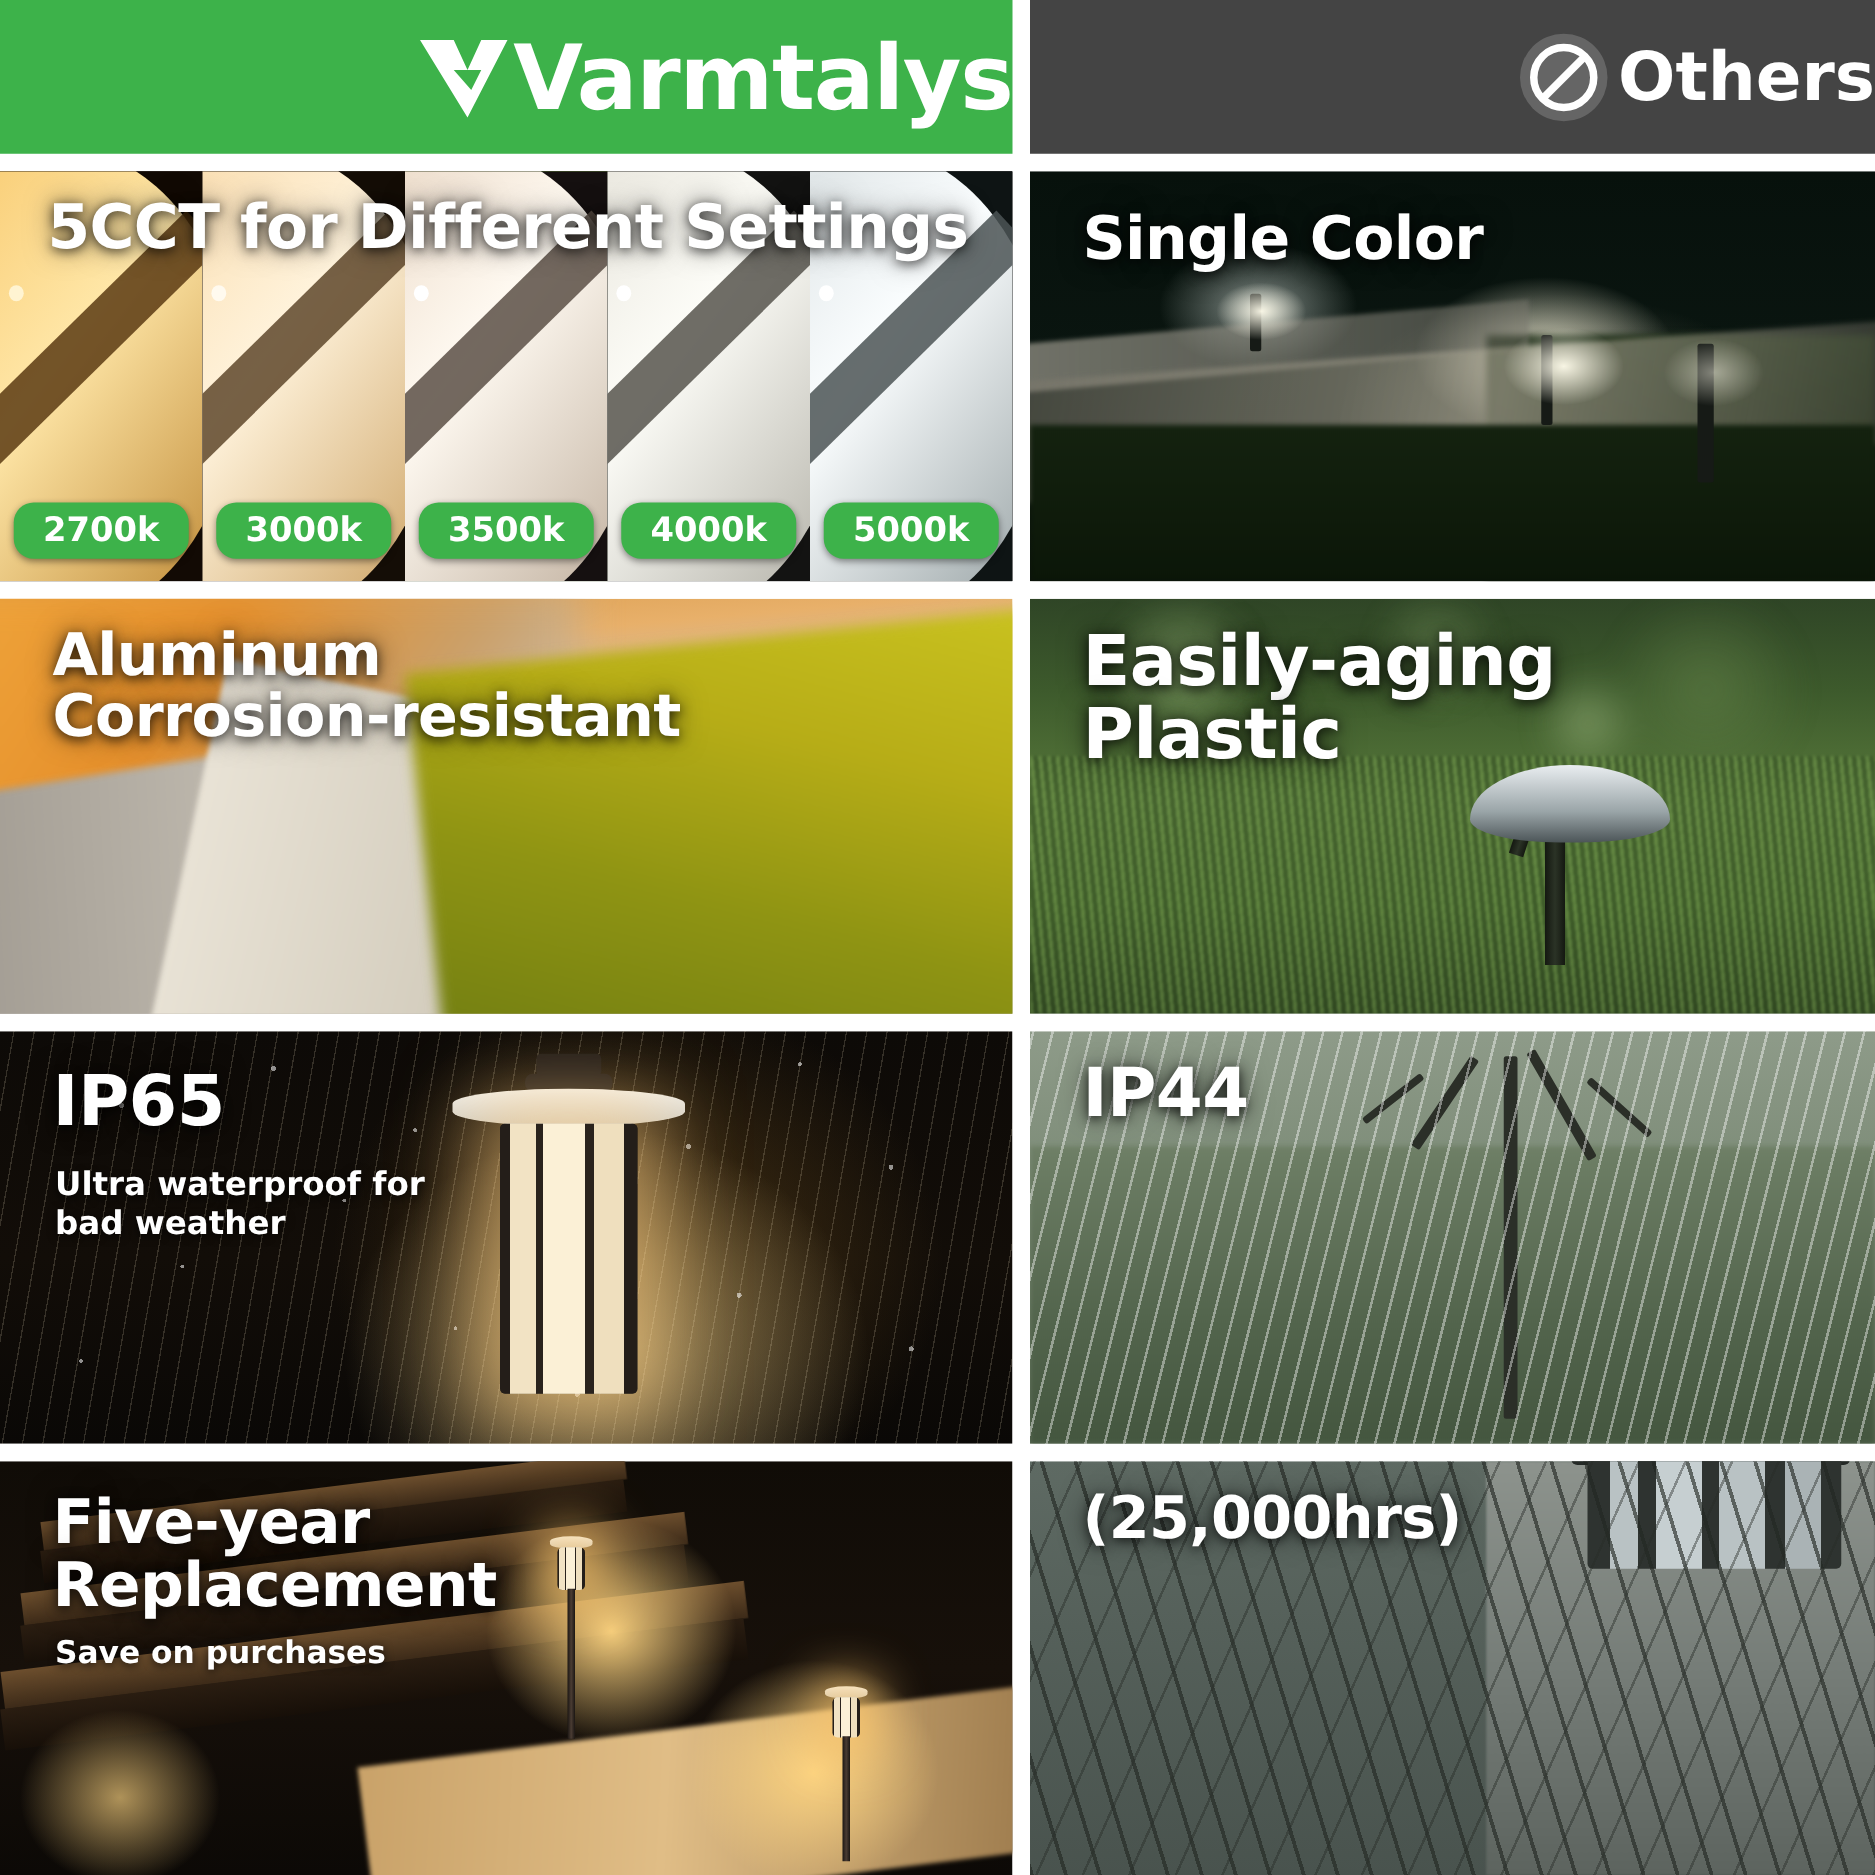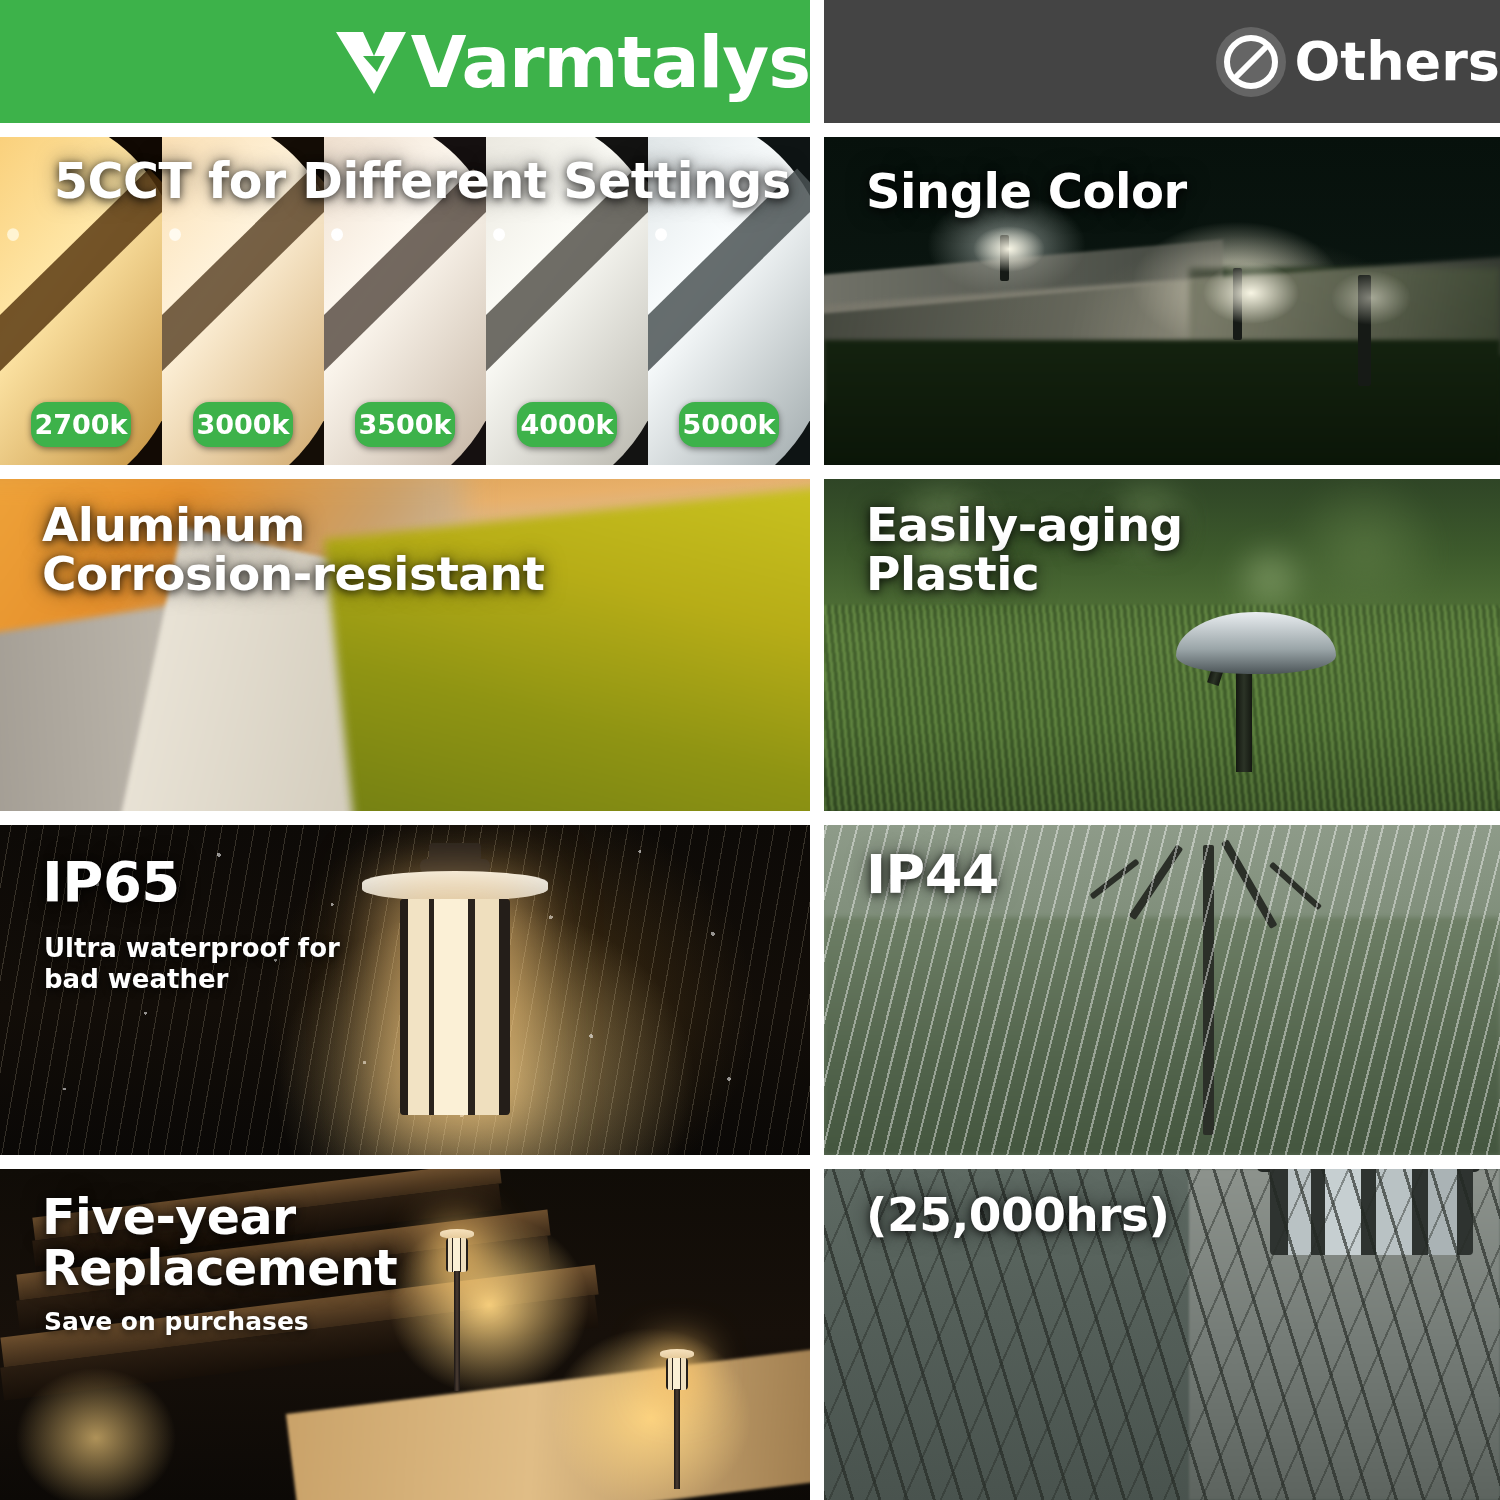--- a/index.html
+++ b/index.html
@@ -33,24 +33,24 @@
   .sub { position:absolute; z-index:6; color:#fff; font-weight:bold;
          text-shadow:0 2px 8px rgba(0,0,0,.8); line-height:1.18; font-size:26px;
          font-family:"DejaVu Sans", sans-serif; }
 
   
   .cct { position:absolute; inset:0; display:flex; background:#0a0705; }
   .strip { position:relative; flex:1 1 0; overflow:hidden; }
   .strip .lampimg { position:absolute; left:-55%; top:-6%; width:210%; height:112%; }
   .badge { position:absolute; left:50%; transform:translateX(-50%); bottom:18px;
            background:#3db24a; color:#fff; border-radius:16px; padding:7px 0;
-           width:100px; text-align:center; font-size:27px; font-weight:bold;
+           width:140px; text-align:center; font-size:27px; font-weight:bold;
            font-family:"DejaVu Sans", sans-serif; box-shadow:0 2px 6px rgba(0,0,0,.45);
            z-index:5; }
-  .cct-title { left:54px; top:20px; font-size:49px; }
+  .cct-title { left:38px; top:20px; font-size:49px; }
 
   
   .night-path { position:absolute; inset:0;
     background:
       radial-gradient(ellipse 150px 90px at 61% 45%, rgba(255,250,225,.85), rgba(255,245,210,0) 70%),
       radial-gradient(ellipse 110px 70px at 27% 33%, rgba(230,240,235,.55), rgba(230,240,235,0) 72%),
       radial-gradient(ellipse 260px 150px at 63% 62%, rgba(180,175,150,.45), rgba(0,0,0,0) 70%),
       linear-gradient(#07110c, #0a1510 45%, #0b120c);
   }
   .np-walk { position:absolute; left:-4%; top:44%; width:108%; height:30%;
@@ -324,21 +324,21 @@
   </div>
   <div class="gut"></div>
   <div class="cell">
     <div class="grassbg">
       <div class="grass-bokeh"></div>
       <div class="grass-blades"></div>
       <div class="pl-head" style="left:52%; top:40%; width:160px; height:62px;"></div>
       <div class="pl-stem" style="left:61%; top:52%; width:16px; height:120px;"></div>
       <div class="pl-stem" style="left:57.5%; top:50%; width:12px; height:40px; transform:rotate(18deg);"></div>
     </div>
-    <div class="cap" style="left:42px; top:22px; font-size:47px;">
+    <div class="cap" style="left:42px; top:22px; font-size:56px;">
       <div>Easily-aging</div>
       <div>Plastic</div>
     </div>
   </div>
 
   <div class="gut" style="grid-column:1/4"></div>
 
   <div class="cell">
     <div class="rainnight">
       <div class="bigglow" style="left:34%; top:24%; width:420px; height:360px;"></div>

